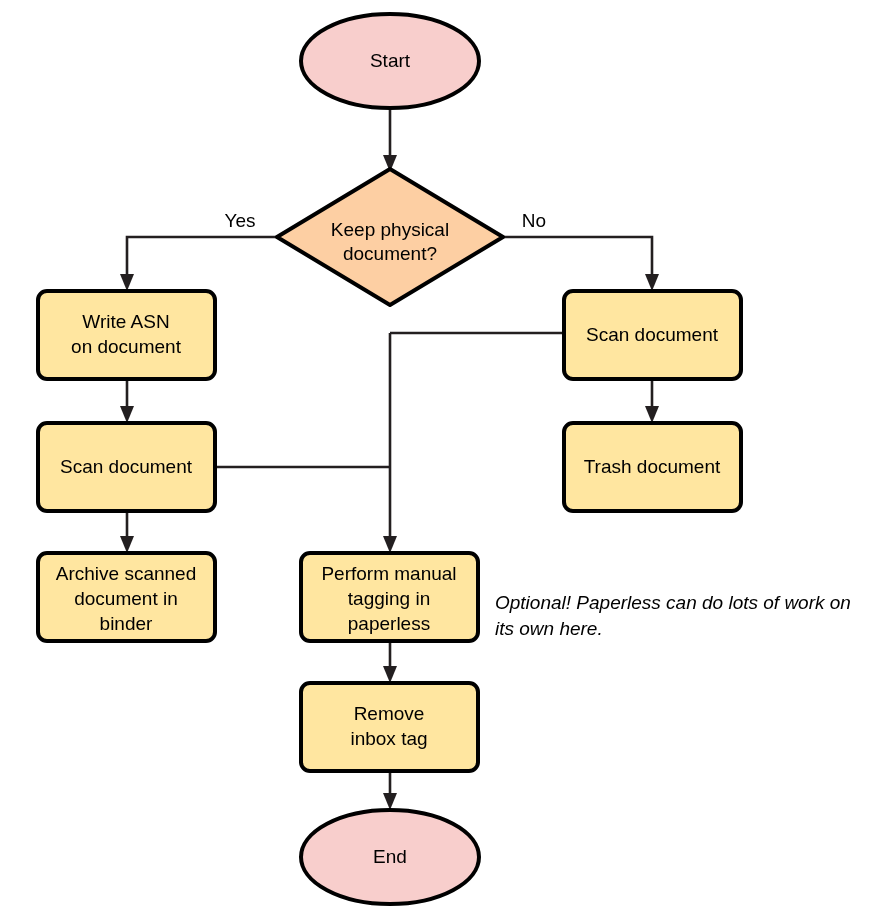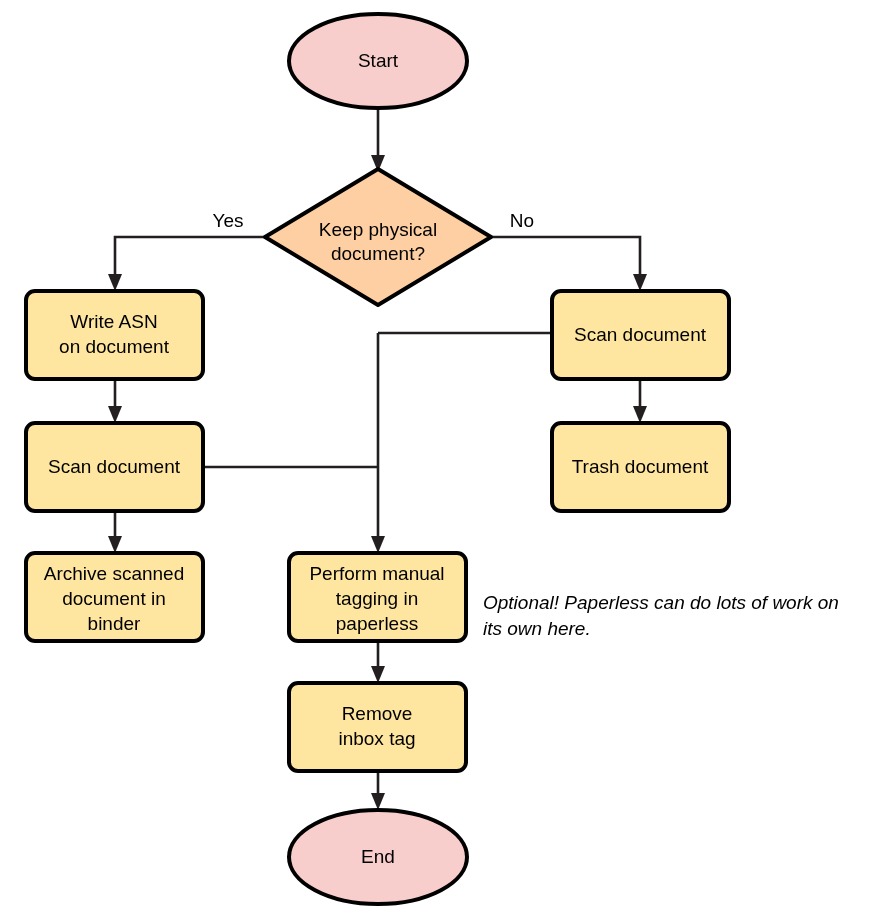--- a/index.html
+++ b/index.html
@@ -10,20 +10,21 @@
   body {
     width: 888px;
     height: 907px;
     font-family: "Liberation Sans", sans-serif;
     overflow: hidden;
   }
   #flowchart-root {
     position: relative;
     width: 704px;
     height: 907px;
+    margin-left: 12px;
   }
   svg.diagram {
     display: block;
     width: 888px;
     height: 907px;
   }
   .node-shape {
     stroke: #000000;
     stroke-width: 4;
     stroke-linejoin: round;

